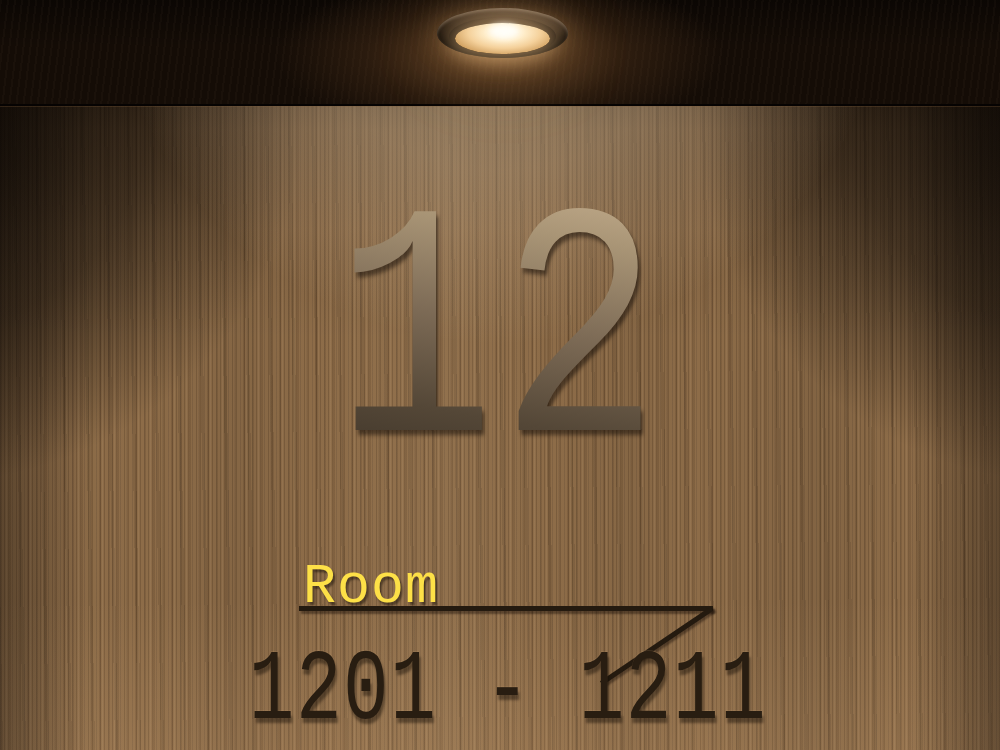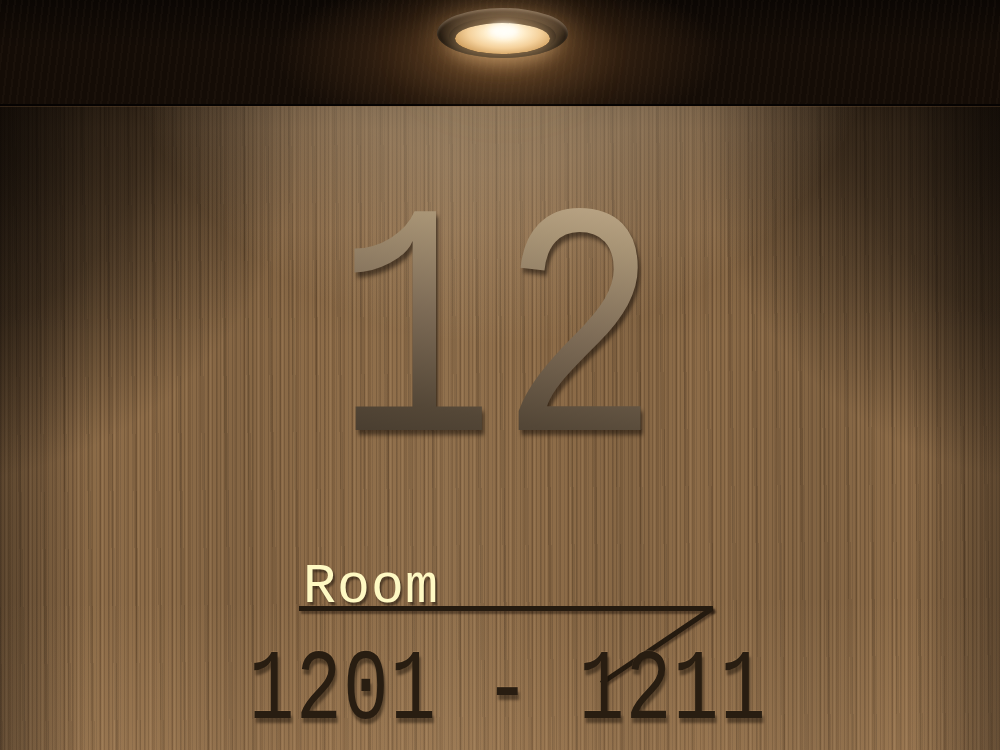--- a/index.html
+++ b/index.html
@@ -150,21 +150,21 @@
   }
 
   
   .room-word {
     position: absolute;
     left: 303px; top: 560px;
     font-size: 55px;
     font-weight: 400;
     letter-spacing: 1px;
     line-height: 1;
-    color: #fef9c3;
+    color: #fde047;
     text-shadow: 2px 3px 2px rgba(12,6,2,0.45);
   }
   .room-underline {
     position: absolute;
     left: 299px; top: 606px;
     width: 414px; height: 5px;
     background: #241a0f;
     box-shadow: 2px 3px 2px rgba(12,6,2,0.4);
   }
   .room-diagonal {

